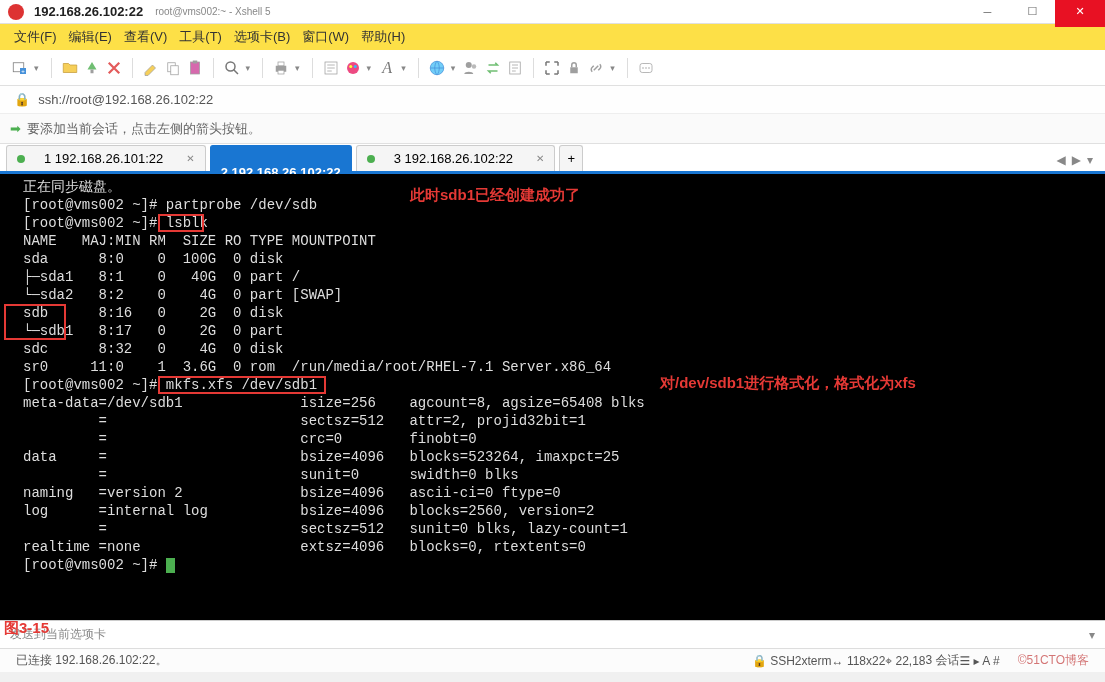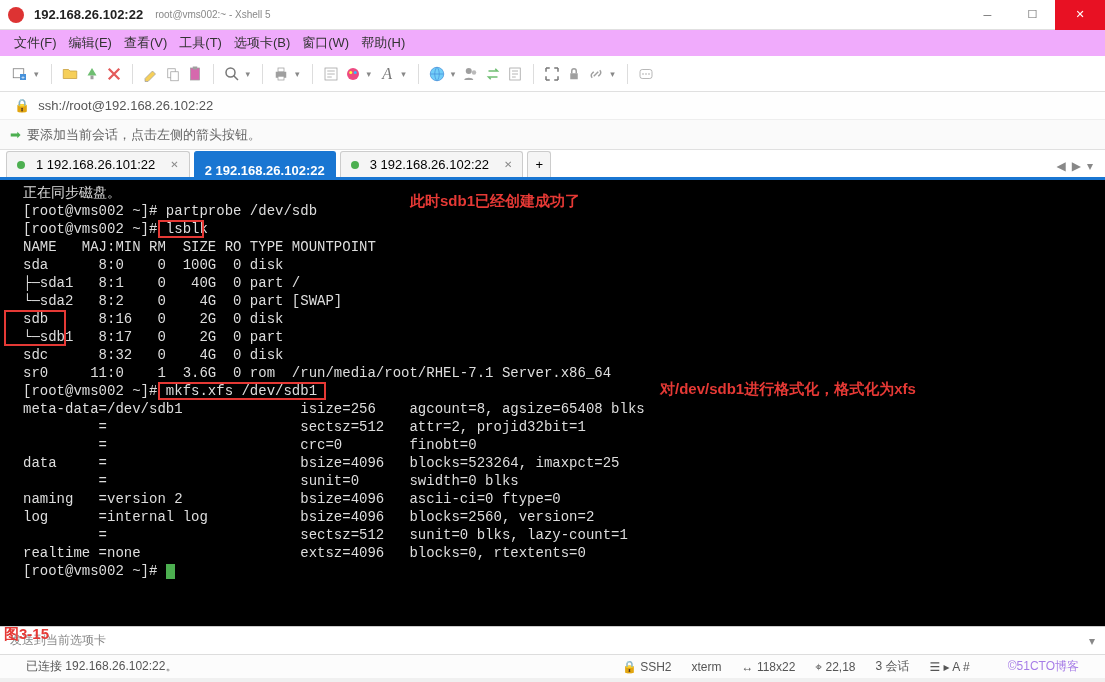--- a/index.html
+++ b/index.html
@@ -1,50 +1,50 @@
 <!DOCTYPE html>
 <html><head>
 <meta charset="utf-8">
 <style>
 * { margin: 0; padding: 0; box-sizing: border-box; }
 body { font-family: "Microsoft YaHei", Tahoma, sans-serif; font-size: 12px; background: #f0f0f0; width: 1105px; }
-.titlebar { height: 30px; background: #fff; display: flex; align-items: center; padding: 0 0 0 8px; border-bottom: 1px solid #e0e0e0; }
+.titlebar { height: 24px; background: #fff; display: flex; align-items: center; padding: 0 0 0 8px; border-bottom: 1px solid #e0e0e0; }
 .titlebar .ticon { width: 16px; height: 16px; background: #d33; border-radius: 50%; margin-right: 10px; }
 .titlebar .bold { font-weight: bold; color: #222; font-size: 13px; }
 .titlebar .grey { color: #888; margin-left: 12px; font-size: 10px; }
 .winbtns { margin-left: auto; display: flex; }
 .winbtn { width: 45px; height: 30px; display: flex; align-items: center; justify-content: center; color: #666; font-size: 11px; }
 .winbtn.close { background: #e81123; color: #fff; width: 50px; }
-.menubar { height: 26px; background: #f0abfc; display: flex; align-items: center; padding: 0 14px; gap: 12px; color: #333; font-size: 13px; }
+.menubar { height: 26px; background: #fde047; display: flex; align-items: center; padding: 0 14px; gap: 12px; color: #333; font-size: 13px; }
 .menubar span { cursor: default; }
 .toolbar { height: 36px; background: #fff; display: flex; align-items: center; padding: 0 10px; gap: 2px; border-bottom: 1px solid #e0e0e0; }
 .tbtn { width: 20px; height: 20px; display: flex; align-items: center; justify-content: center; opacity: .8; }
 .tsep { width: 1px; height: 20px; background: #ddd; margin: 0 6px; }
 .tarrow { font-size: 9px; color: #888; margin-left: 2px; margin-right: 4px; }
 .addrbar { height: 28px; background: #fefefe; display: flex; align-items: center; padding: 0 14px; color: #555; border-bottom: 1px solid #eee; font-size: 13px; }
 .addrbar .lock { margin-right: 8px; color: #888; }
 .tipbar { height: 30px; background: #fafafa; display: flex; align-items: center; padding: 0 10px; color: #666; border-bottom: 1px solid #e0e0e0; gap: 6px; font-size: 13px; }
 .tabstrip { height: 30px; background: #fff; display: flex; align-items: flex-end; padding: 0 6px; border-bottom: 3px solid #1976d2; }
-.tab { height: 26px; display: flex; align-items: center; padding: 0 10px; margin-right: 4px; border: 1px solid #ccc; border-bottom: none; border-radius: 3px 3px 0 0; background: #f5f5f5; font-size: 13px; gap: 11px; }
+.tab { height: 26px; display: flex; align-items: center; padding: 0 10px; margin-right: 4px; border: 1px solid #ccc; border-bottom: none; border-radius: 3px 3px 0 0; background: #f5f5f5; font-size: 13px; gap: 19px; }
 .tab .dot { width: 8px; height: 8px; border-radius: 50%; background: #4caf50; }
 .tab .x { color: #888; font-size: 10px; margin-left: 4px; }
 .tab.active { background: #1976d2; color: #fff; border-color: #1976d2; font-weight: bold; flex-direction: column; }
 .tab.active .x { color: #cde; }
 .tab.add { width: 24px; justify-content: center; padding: 0; }
 .tabnav { margin-left: auto; display: flex; gap: 6px; color: #888; padding: 0 6px 4px 0; }
 .term { background: #000; color: #ddd; font-family: "Consolas", "Courier New", monospace; font-size: 14px; line-height: 18px; padding: 4px 23px; white-space: pre; height: 446px; position: relative; overflow: hidden; }
 .hl-box { border: 2px solid #e53935; position: absolute; pointer-events: none; }
 .anno { color: #e53935; font-weight: bold; font-family: "Microsoft YaHei", sans-serif; font-size: 15px; position: absolute; }
 .cursor { display: inline-block; width: 9px; height: 15px; background: #4caf50; vertical-align: text-bottom; }
 .sendbar { height: 28px; background: #fff; border-top: 1px solid #ccc; display: flex; align-items: center; padding: 0 10px; color: #888; font-size: 12px; position: relative; }
 .figlabel { position: absolute; left: 4px; top: -2px; color: #e53935; font-weight: bold; font-size: 15px; }
-.statusbar { height: 24px; background: #fcfcfc; border-top: 1px solid #ddd; display: flex; align-items: center; padding: 0 26px; font-size: 12px; color: #555; gap: 20px; }
+.statusbar { height: 24px; background: #fcfcfc; border-top: 1px solid #ddd; display: flex; align-items: center; padding: 0 16px; font-size: 12px; color: #555; }
 .statusbar .sp { flex: 1; }
 .statusbar .seg { }
-.watermark { color: #6d28d9; opacity: .6; margin-left: 18px; }
+.watermark { color: #b91c1c; opacity: .6; margin-left: 18px; }
 svg.icon { width: 18px; height: 18px; }
 </style>
 </head>
 <body>
 
 <div class="titlebar">
   <div class="ticon"></div>
   <span class="bold">192.168.26.102:22</span>
   <span class="grey">root@vms002:~ - Xshell 5</span>
   <div class="winbtns">

